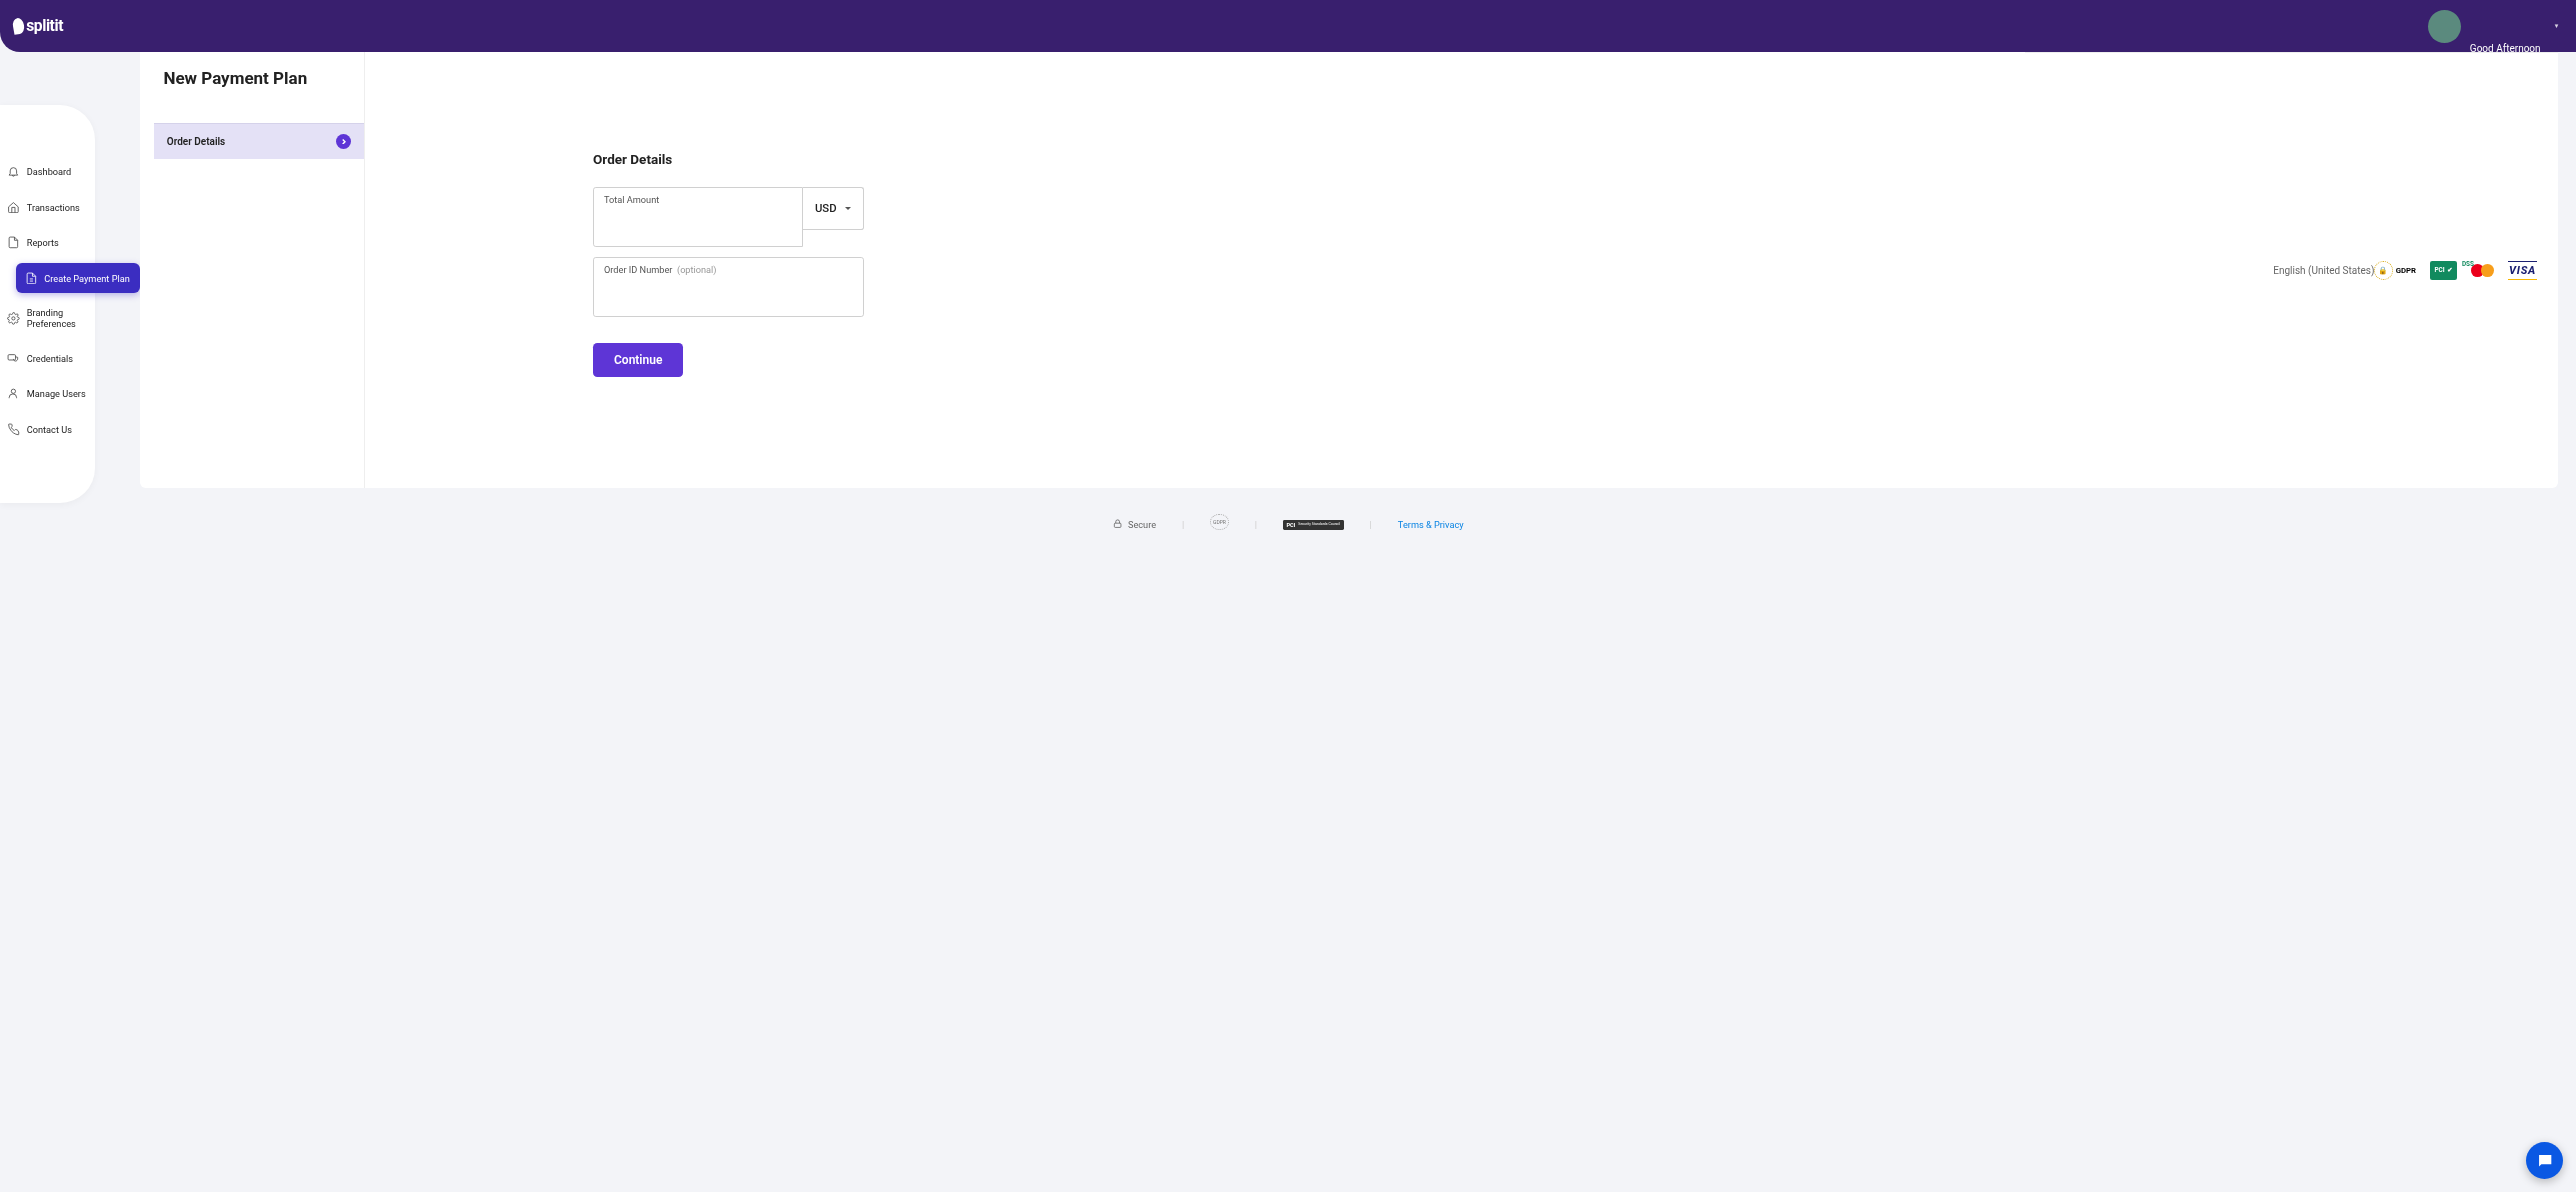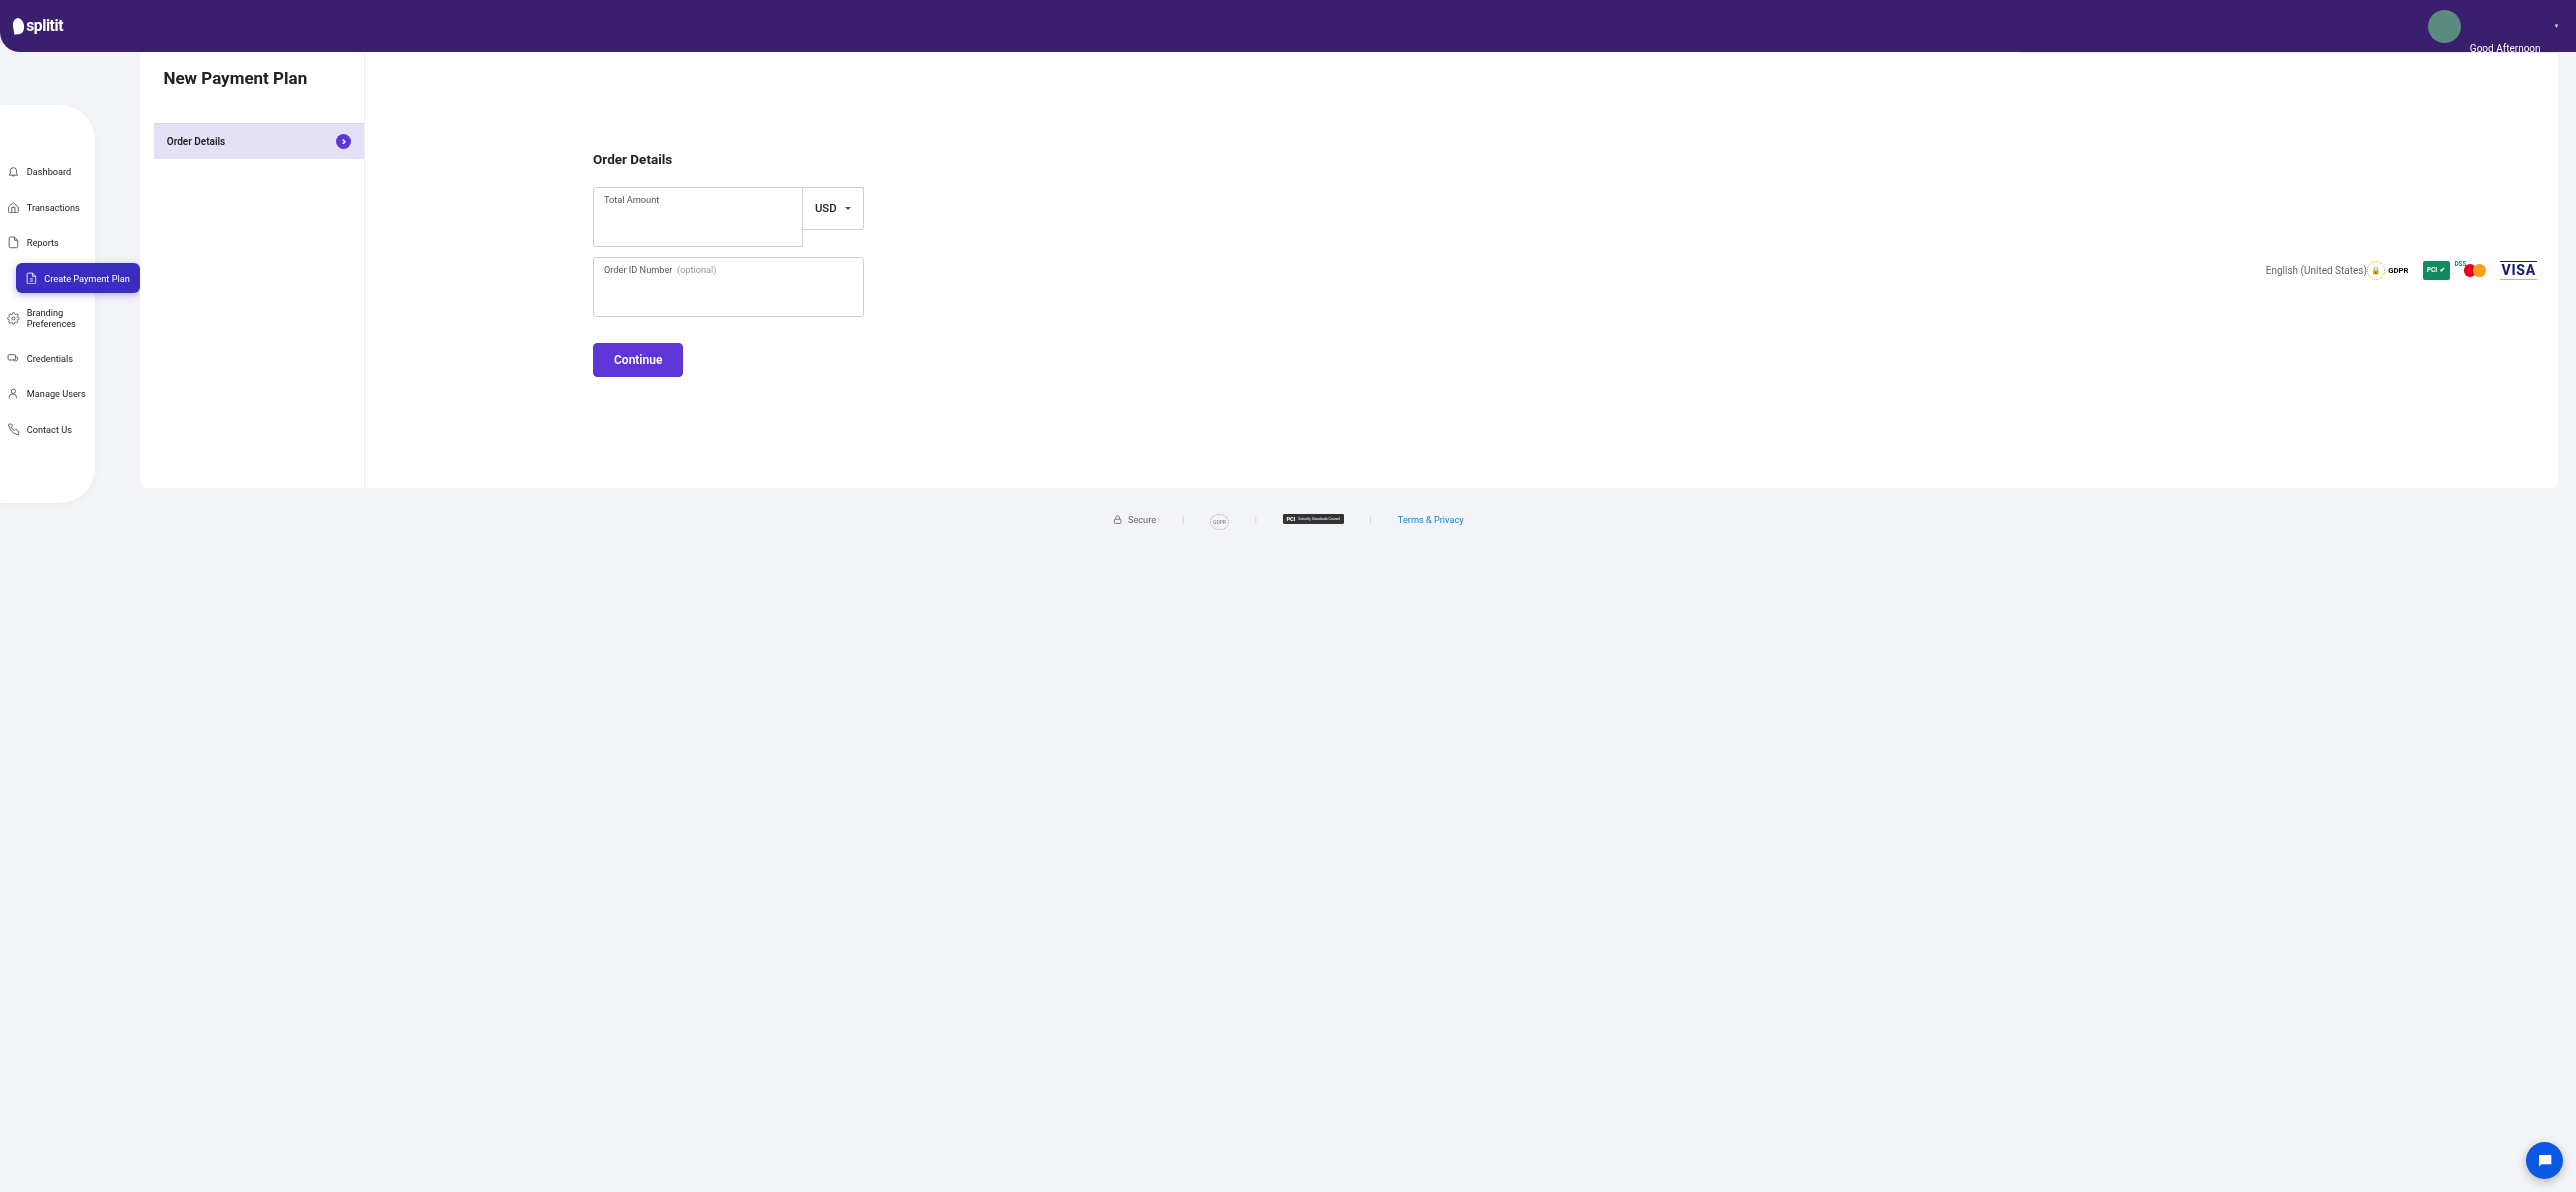--- a/index.html
+++ b/index.html
@@ -119,25 +119,25 @@
     .lang { color: #666; font-size: 10px; }
     .badges { display: flex; align-items: center; gap: 14px; }
     .badge { height: 18.4px; display: flex; align-items: center; gap: 2.8px; font-size: 7.8px; font-weight: 700; }
     .badge.gdpr .stars { width: 18.4px; height: 18.4px; border-radius: 50%; border: 1.1px dotted #d4a400; display: flex; align-items: center; justify-content: center; }
     .badge.gdpr .lock { font-size: 7.8px; }
     .badge.pcidss { background: #118a5e; color: white; padding: 2.8px 4.3px; border-radius: 2.1px; font-size: 6.4px; position: relative; }
     .badge.pcidss::after { content:"DSS"; color: #118a5e; position: absolute; right: -17px; top: -1.4px; font-weight: 700; }
     .badge.mc { display: flex; }
     .mc .c1{ width:12.8px;height:12.8px;border-radius:50%;background:#eb001b; }
     .mc .c2{ width:12.8px;height:12.8px;border-radius:50%;background:#f79e1b;margin-left:-5.7px; }
-    .badge.visa { color:#1a1f71; font-weight: 800; font-size: 14px; letter-spacing: 0.7px; border-top:1.1px solid #1a1f71; border-bottom:1.1px solid #f7b600; padding: 0 1.4px;}
+    .badge.visa { color:#1a1f71; font-style: italic; font-weight: 800; font-size: 11px; letter-spacing: 0.7px; border-top:1.1px solid #1a1f71; border-bottom:1.1px solid #f7b600; padding: 0 1.4px;}
 
     
     .page-footer {
-      display: flex; justify-content: center; align-items: flex-start; gap: 26px;
+      display: flex; justify-content: center; align-items: flex-end; gap: 26px;
       padding: 8.5px 0 12.8px; color: #666; font-size: 9.2px;
     }
     .page-footer .sep { color: #ccc; }
     .page-footer a { color: #0a84e3; text-decoration: none; }
     .secure { display: flex; align-items: center; gap: 4.3px; }
     .secure svg { width:11.3px; height:11.3px; stroke:#555; fill:none; stroke-width:1.6; }
     .pf-gdpr { width: 18.4px; height: 15.6px; border: 1.1px dotted #aaa; border-radius: 50%; display: flex; align-items: center; justify-content: center; font-size: 5px; color:#777; }
     .pf-pci { background: #333; color: white; font-size: 5.7px; font-weight: 700; padding: 2.1px 3.5px; border-radius: 1.4px; display:flex; align-items:center; gap:2.8px;}
     .pf-pci .sub { font-size: 3.5px; font-weight: 400; line-height: 1; }
 

